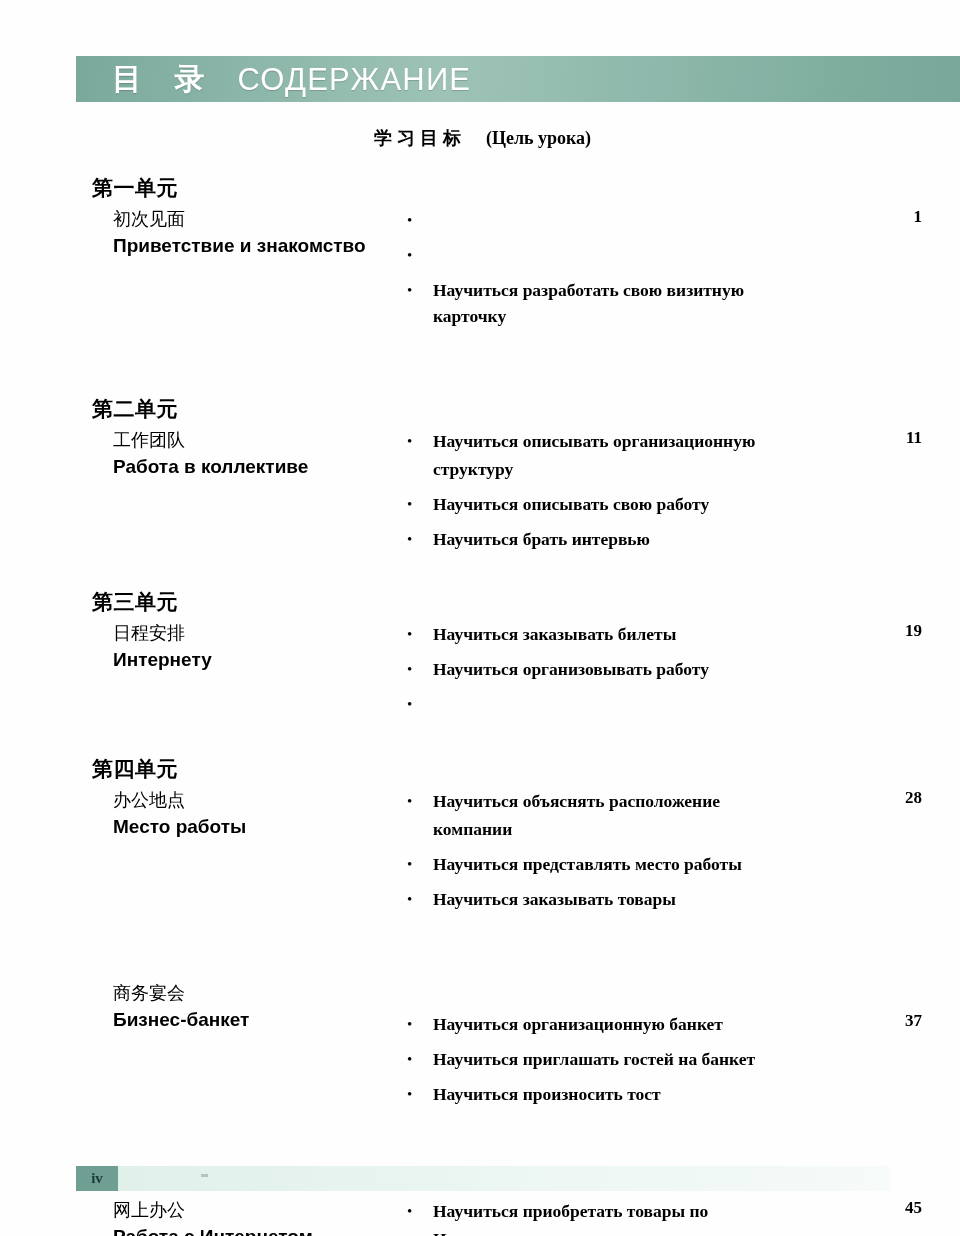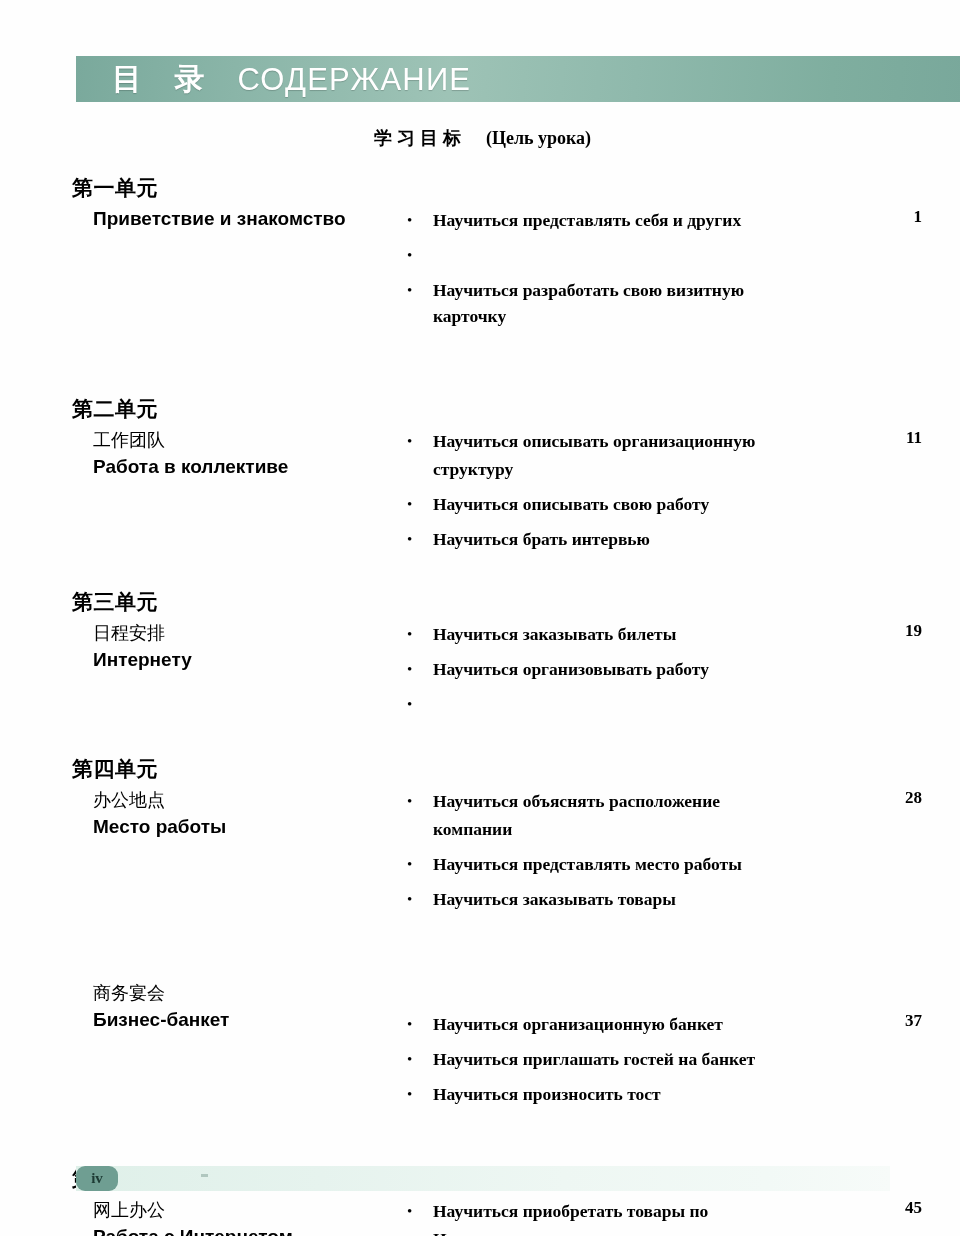--- a/index.html
+++ b/index.html
@@ -98,21 +98,21 @@
   .unit {
     position: relative;
     display: block;
   }
   .unit-inner {
     display: flex;
     align-items: flex-start;
   }
   .unit-left {
     width: 255px;
-    padding-left: 72px;
+    padding-left: 92px;
     box-sizing: border-box;
     flex: 0 0 407px;
   }
   .unit-number {
     font-family: "DejaVu Sans", "Liberation Sans", sans-serif;
     font-size: 21px;
     font-weight: bold;
     color: #000;
     line-height: 1.25;
     letter-spacing: 0.5px;
@@ -213,21 +213,20 @@
     width: 42px;
     height: 25px;
     background: #6f9e92;
     color: #1d3b34;
     font-family: "Liberation Serif", "DejaVu Serif", serif;
     font-size: 15px;
     font-weight: bold;
     display: flex;
     align-items: center;
     justify-content: center;
-    border-radius: 9px;
   }
   .footer-speck {
     position: absolute;
     left: 125px;
     top: 8px;
     width: 7px;
     height: 3px;
     background: #9fb8b0;
     opacity: 0.75;
   }
@@ -246,26 +245,26 @@
     <span class="objective-cn">学习目标</span>
     <span class="objective-ru">(Цель урока)</span>
   </div>
 
   <div class="units">
 
     <div class="unit u1">
       <div class="unit-inner">
         <div class="unit-left">
           <div class="unit-number">第一单元</div>
+          <div class="unit-title-cn">初次见面</div>
           <div class="unit-title-ru">Приветствие и знакомство</div>
         </div>
         <div class="unit-right">
           <div class="goal">
             <span class="goal-bullet">•</span>
-            <span class="goal-text">Научиться представлять себя и других</span>
           </div>
           <div class="goal">
             <span class="goal-bullet">•</span>
           </div>
           <div class="goal">
             <span class="goal-bullet">•</span>
             <span class="goal-text">Научиться разработать свою визитную карточку</span>
           </div>
           <div class="page-num">1</div>
         </div>

